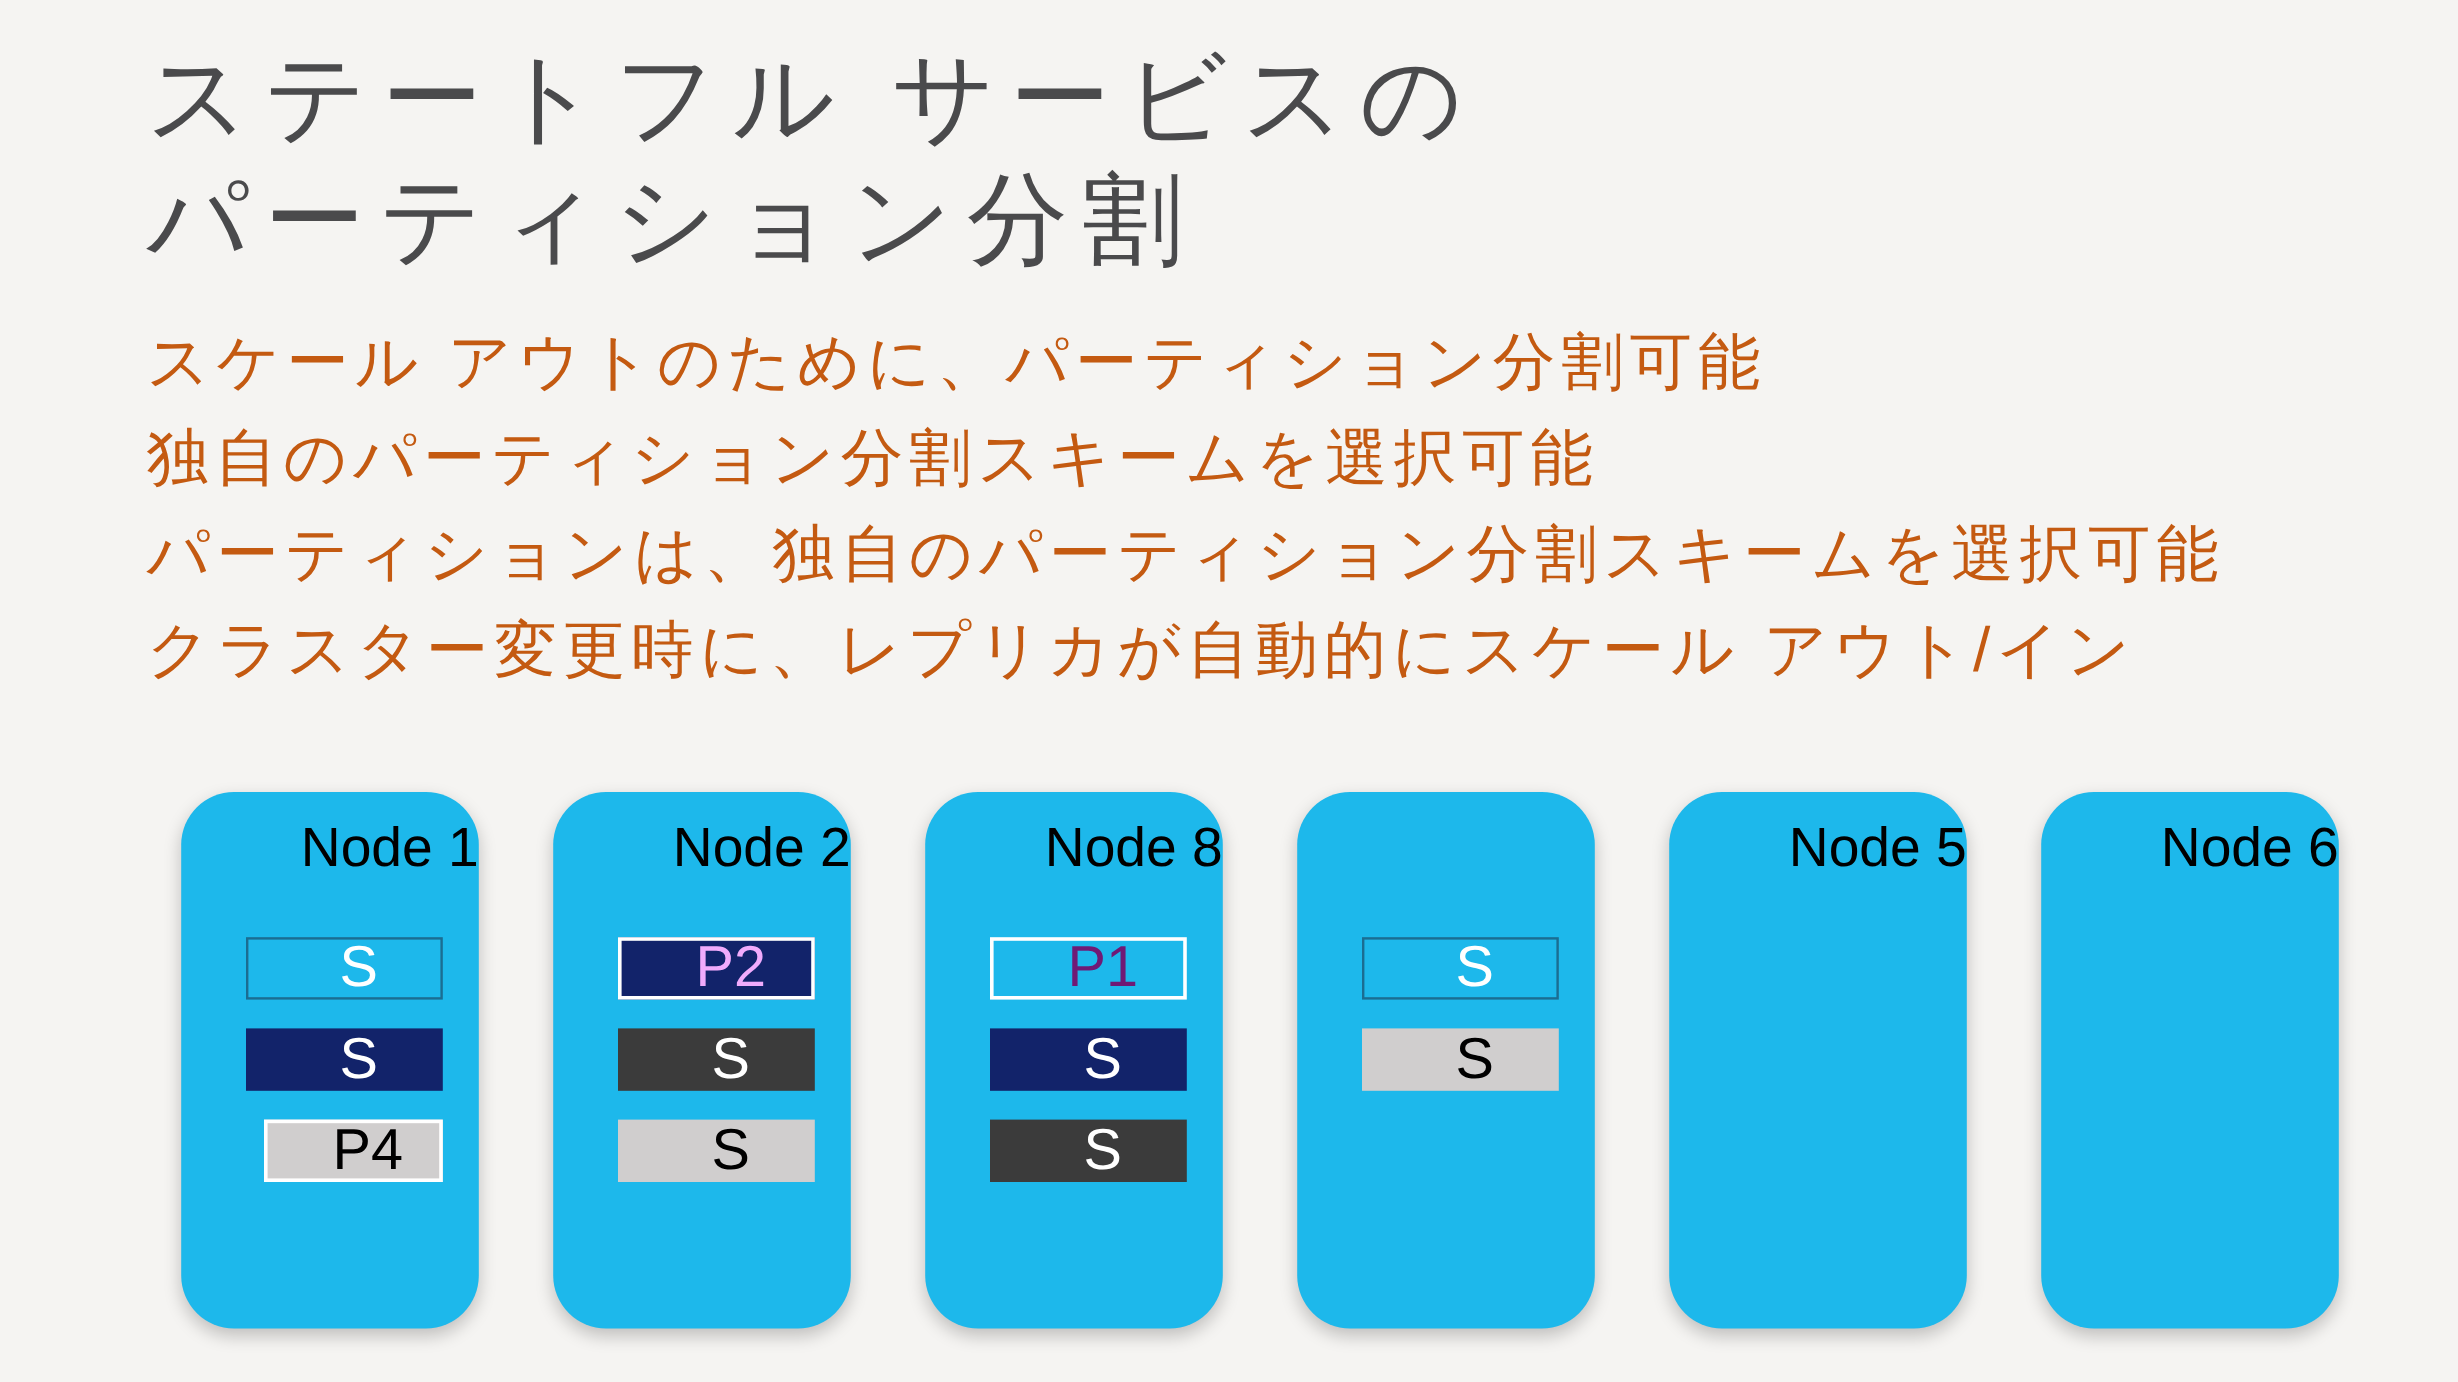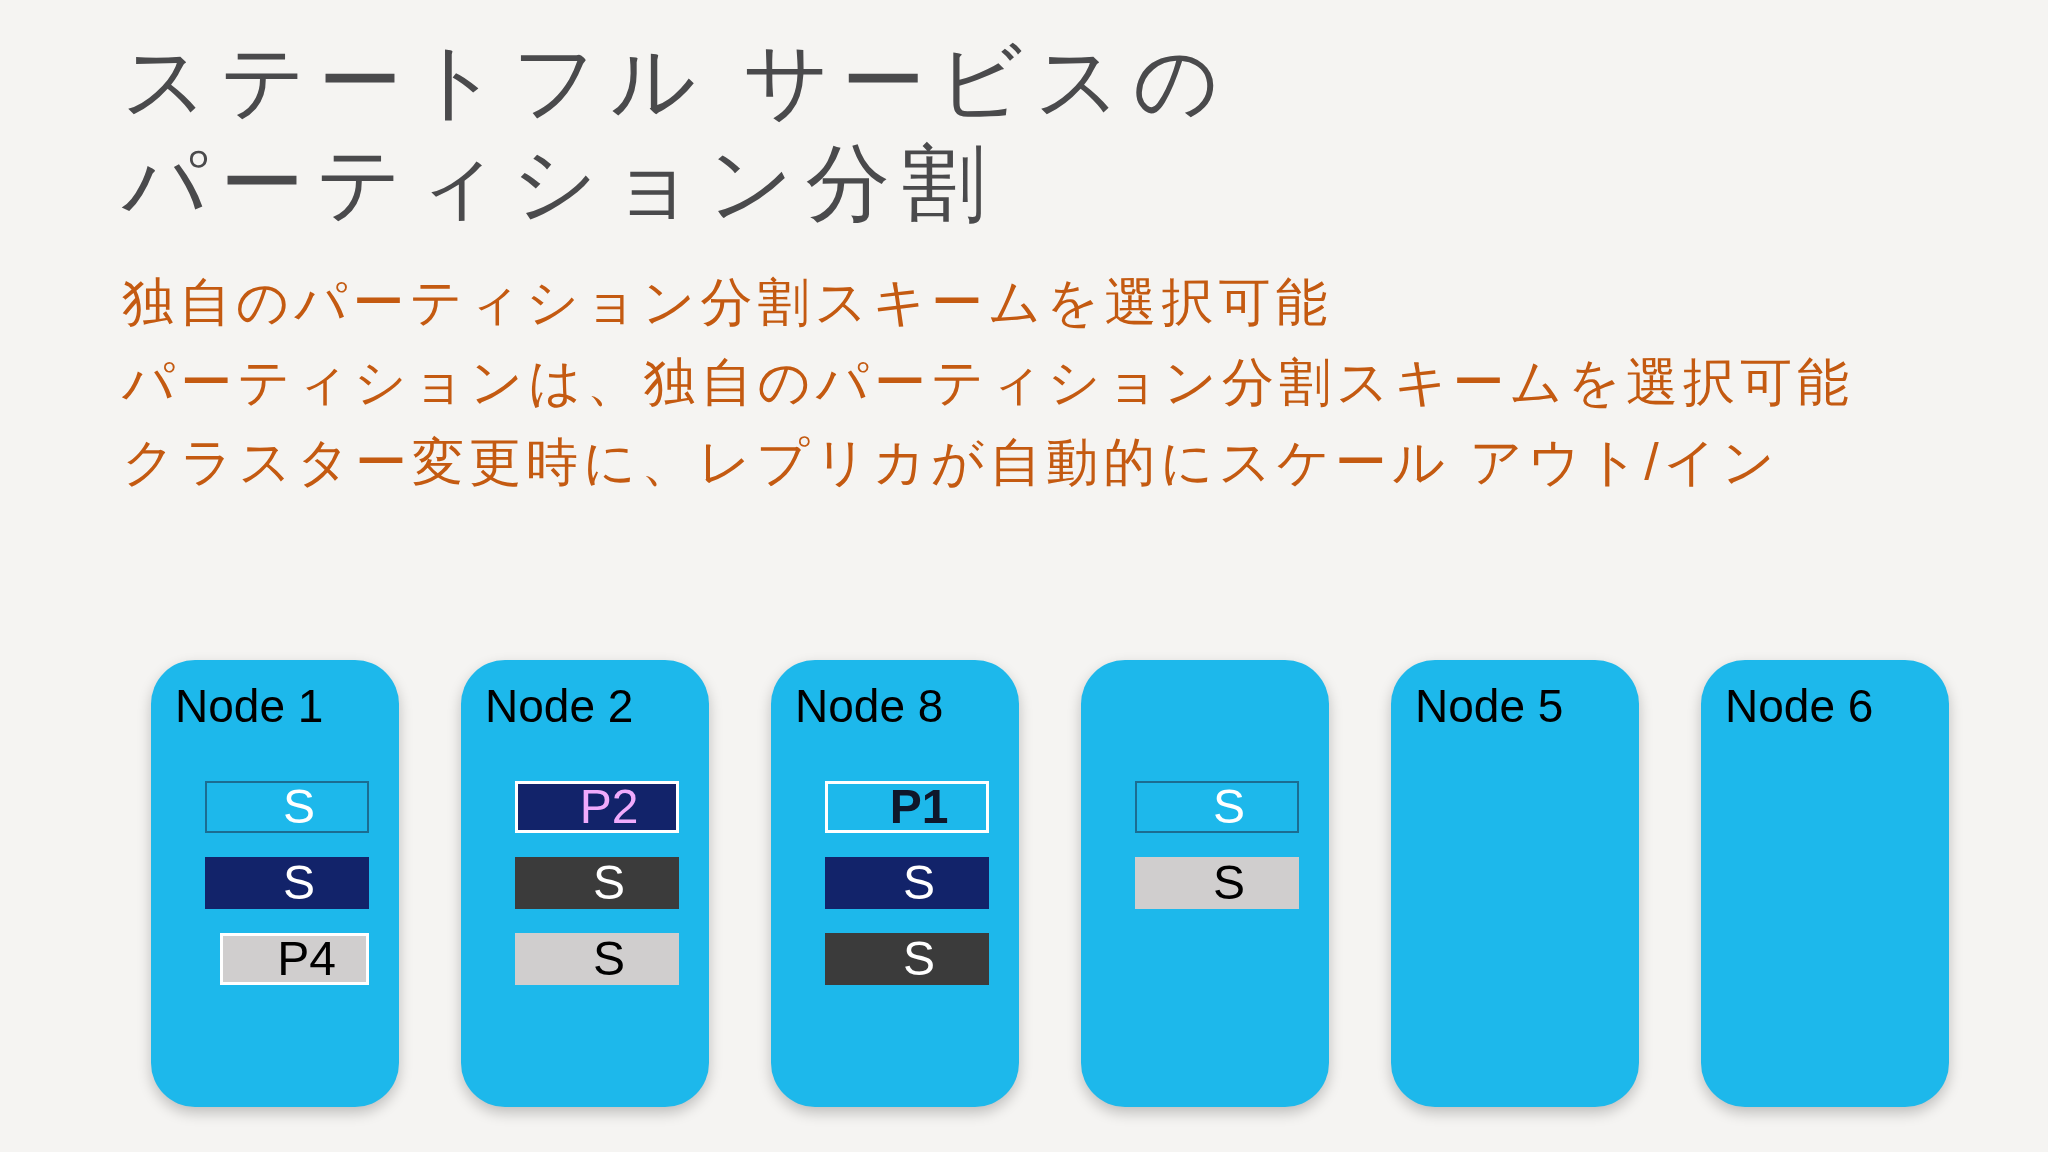--- a/index.html
+++ b/index.html
@@ -32,53 +32,54 @@
   }
   .node {
     width: 248px; height: 447px;
     border-radius: 44px;
     background: var(--node_fill, #1db8eb);
     position: relative;
     box-shadow: 0 6px 14px rgba(0,0,0,0.22);
   }
   .node-label {
     position: absolute; top: 20px; left: 0; right: 0;
-    text-align: left;
+    text-align: right;
     font-size: 46px; line-height: 1.15;
     color: #000;
   }
   .replicas {
     position: absolute; top: 121px; left: 30px; right: 30px;
     display: flex; flex-direction: column; gap: 24px;
   }
   .replica {
     height: 52px;
     display: flex; align-items: center; justify-content: center;
     font-size: 48px; line-height: 1;
   }
   .secondary-cyan     { border: 2px solid var(--secondary_cyan_border, #1b6d92); color: #fff; }
   .secondary-navy     { background: var(--navy_fill, #12236a); color: #fff; }
   .secondary-charcoal { background: var(--charcoal_fill, #3b3b3b); color: #fff; }
   .secondary-gray     { background: var(--gray_fill, #d0cece); color: #000; }
-  .primary-cyan       { border: 3px solid var(--primary_border, #ffffff); color: #0f172a; font-weight: bold; }
+  .primary-cyan       { border: 3px solid var(--primary_border, #ffffff); color: #701a75; }
   .primary-navy       { background: var(--navy_fill, #12236a); border: 3px solid var(--primary_border, #ffffff); color: #f0abfc; }
   .primary-charcoal   { background: var(--charcoal_fill, #3b3b3b); border: 3px solid var(--primary_border, #ffffff); color: #fff; }
   .primary-gray       { background: var(--gray_fill, #d0cece); border: 3px solid var(--primary_border, #ffffff); color: #000; margin-left: 15px; }
 </style>
 </head>
 <body style="--background: #f5f4f2; --title_text: #4a4a4c; --bullet_text: #c45a11; --node_fill: #1db8eb; --navy_fill: #12236a; --charcoal_fill: #3b3b3b; --gray_fill: #d0cece; --primary_border: #ffffff; --secondary_cyan_border: #1b6d92;">
 
 <div class="slide">
 
   <h1 class="title">
     <span class="title-line">ステートフル サービスの</span>
     <span class="title-line">パーティション分割</span>
   </h1>
 
   <div class="bullets">
+    <div class="bullet">スケール アウトのために、パーティション分割可能</div>
     <div class="bullet">独自のパーティション分割スキームを選択可能</div>
     <div class="bullet">パーティションは、独自のパーティション分割スキームを選択可能</div>
     <div class="bullet">クラスター変更時に、レプリカが自動的にスケール アウト/イン</div>
   </div>
 
   <div class="nodes">
       <div class="node">
         <div class="node-label">Node 1</div>
         <div class="replicas">
           <div class="replica secondary-cyan">S</div>

